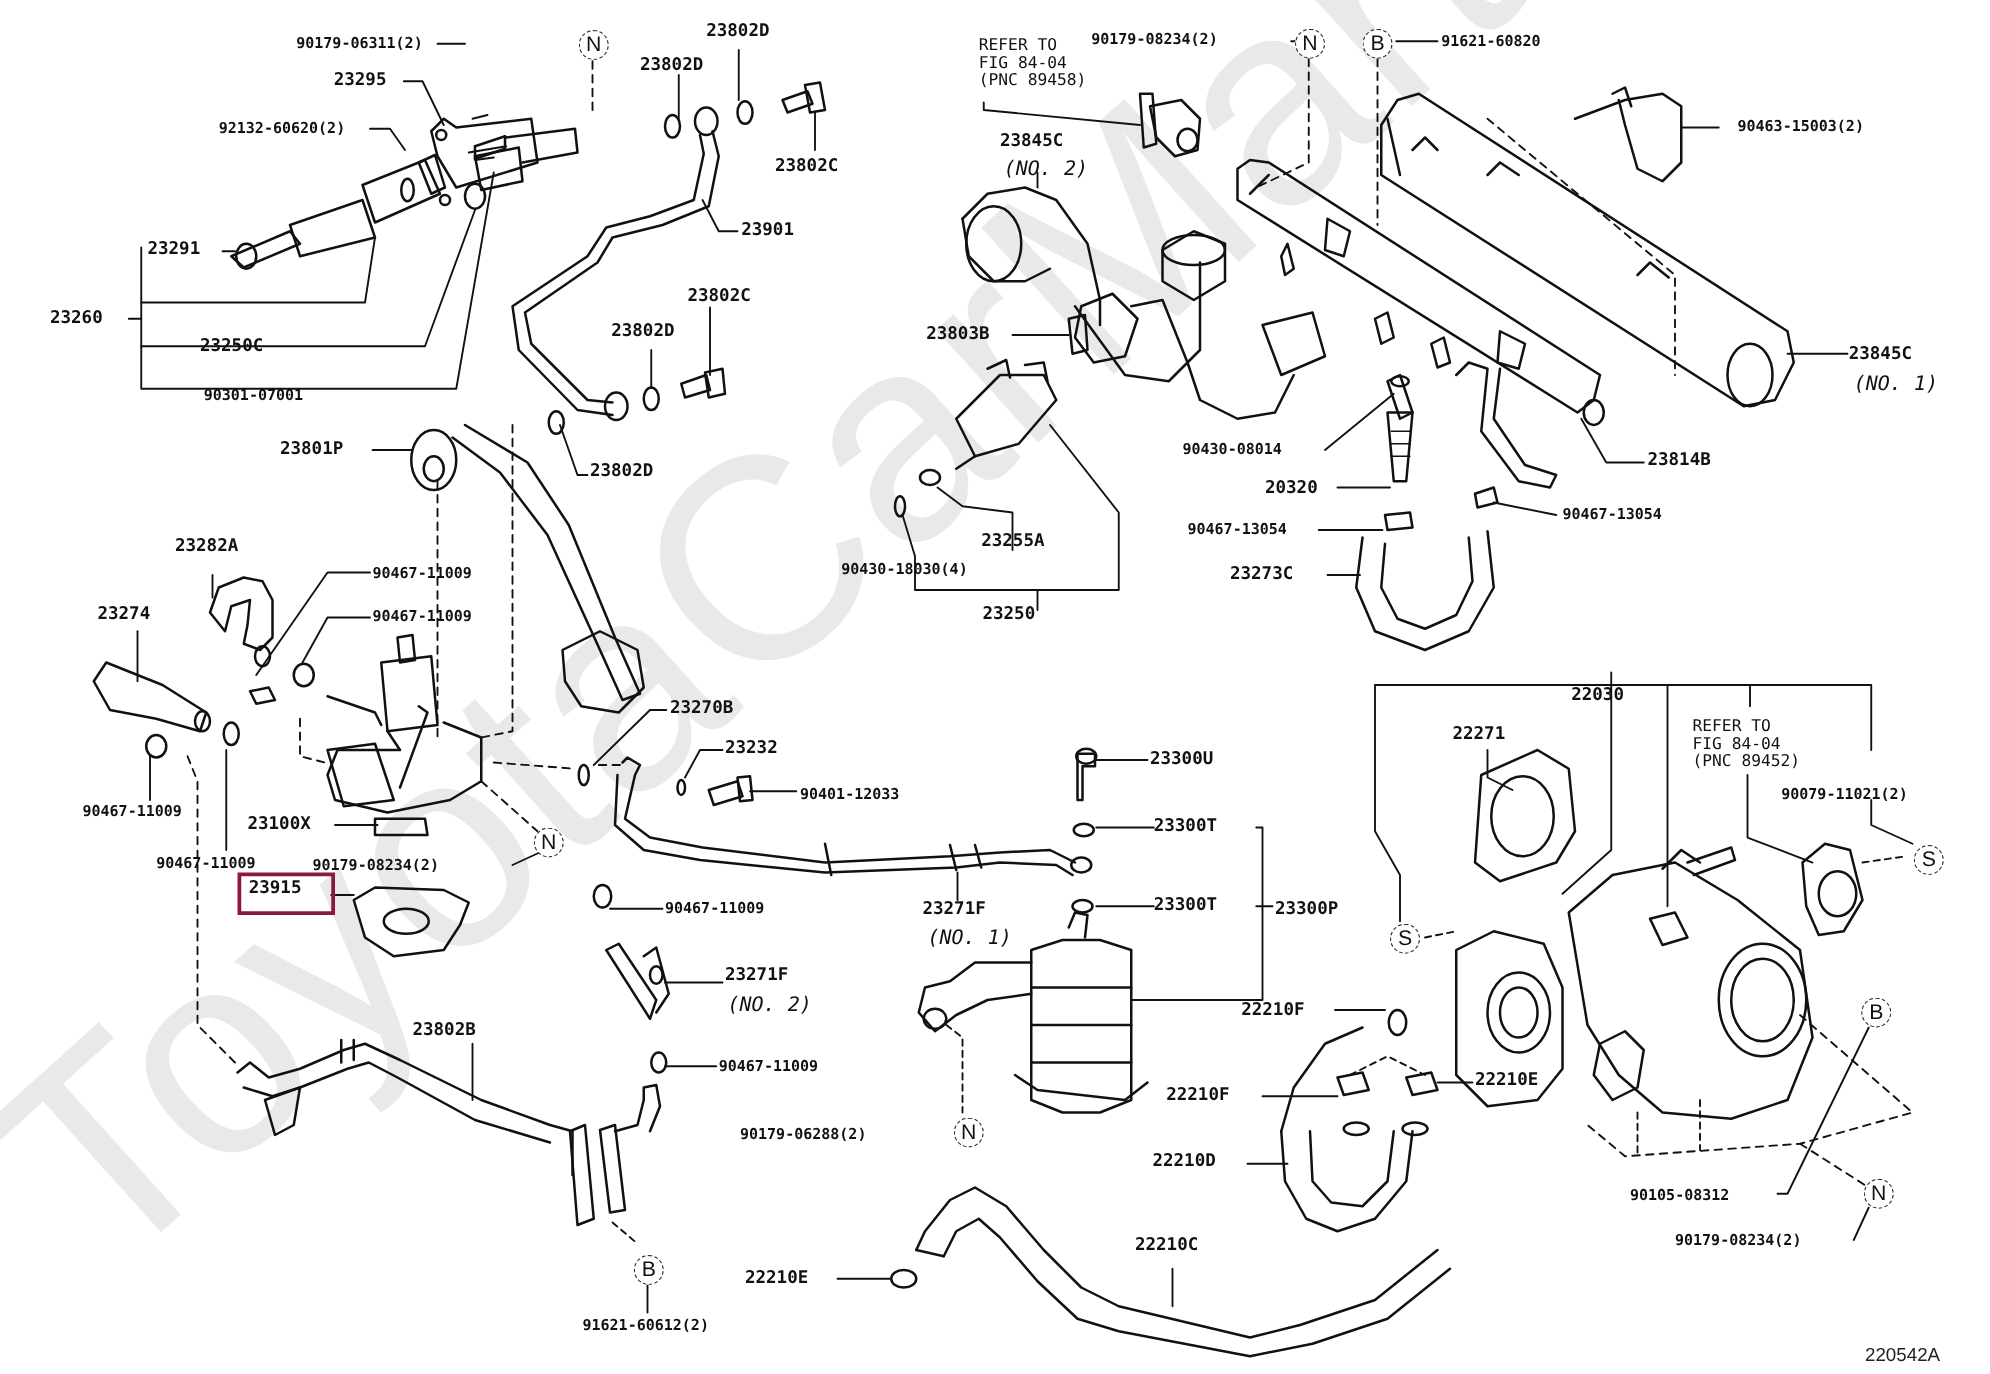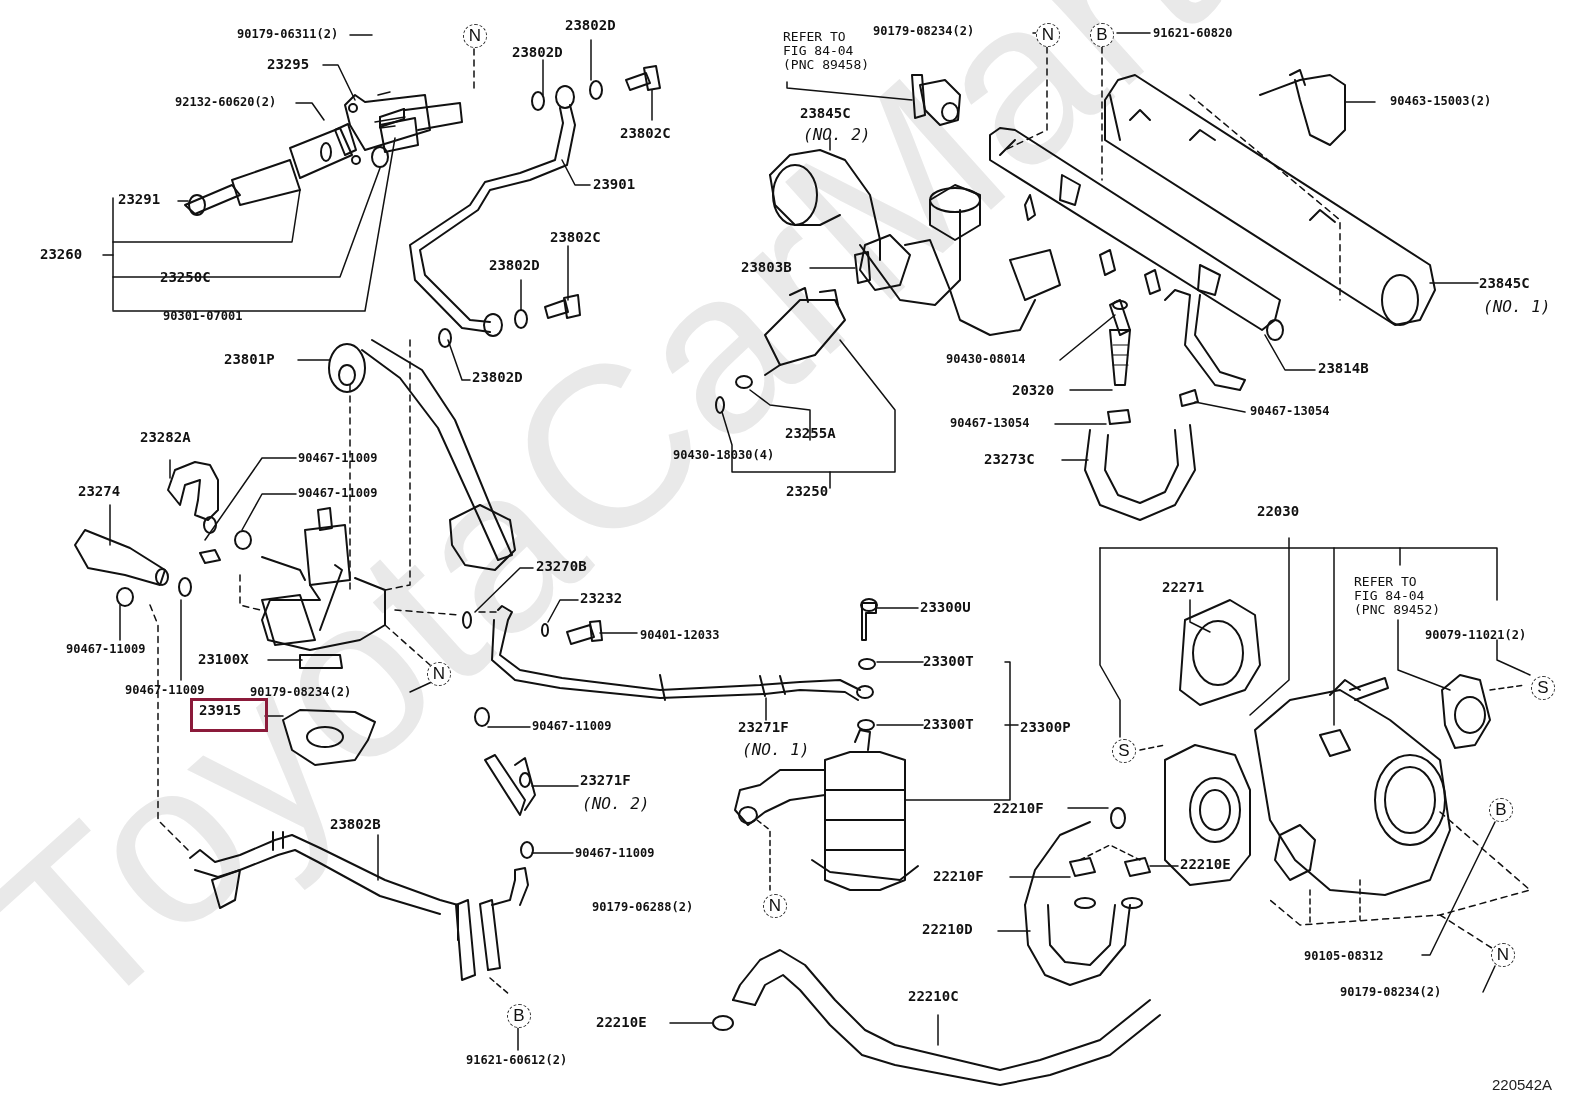--- a/index.html
+++ b/index.html
@@ -425,21 +425,21 @@
 <span class="lbl sm" style="left:946px; top:353px;">90430-08014</span>
 <span class="lbl lg" style="left:1318px; top:361px;">23814B</span>
 <span class="lbl lg" style="left:1012px; top:383px;">20320</span>
 <span class="lbl sm" style="left:1250px; top:405px;">90467-13054</span>
 <span class="lbl sm" style="left:950px; top:417px;">90467-13054</span>
 <span class="lbl lg" style="left:785px; top:426px;">23255A</span>
 <span class="lbl sm" style="left:673px; top:449px;">90430-18030(4)</span>
 <span class="lbl lg" style="left:984px; top:452px;">23273C</span>
 <span class="lbl lg" style="left:786px; top:484px;">23250</span>
 
-<span class="lbl lg" style="left:1257px; top:504px;text-align:center;">22030</span>
+<span class="lbl lg" style="left:1257px; top:549px;text-align:center;">22030</span>
 <span class="lbl lg" style="left:1162px; top:580px;">22271</span>
 <span class="lbl ref" style="left:1354px; top:575px;">REFER TO
 FIG 84-04
 (PNC 89452)</span>
 <span class="lbl sm" style="left:1425px; top:629px;">90079-11021(2)</span>
 <span class="lbl sm" style="left:1304px; top:950px;text-align:right;">90105-08312</span>
 <span class="lbl sm" style="left:1340px; top:986px;">90179-08234(2)</span>
 
 <span class="figno" style="left:1492px; top:1076px;">220542A</span>
 

